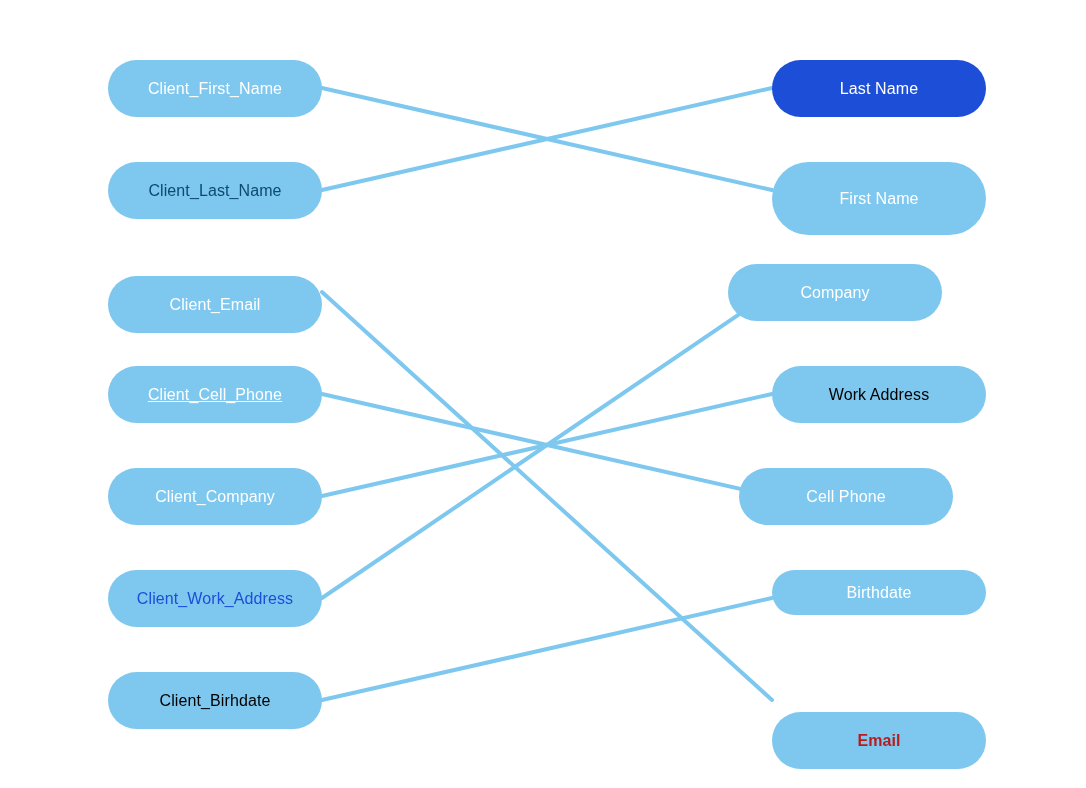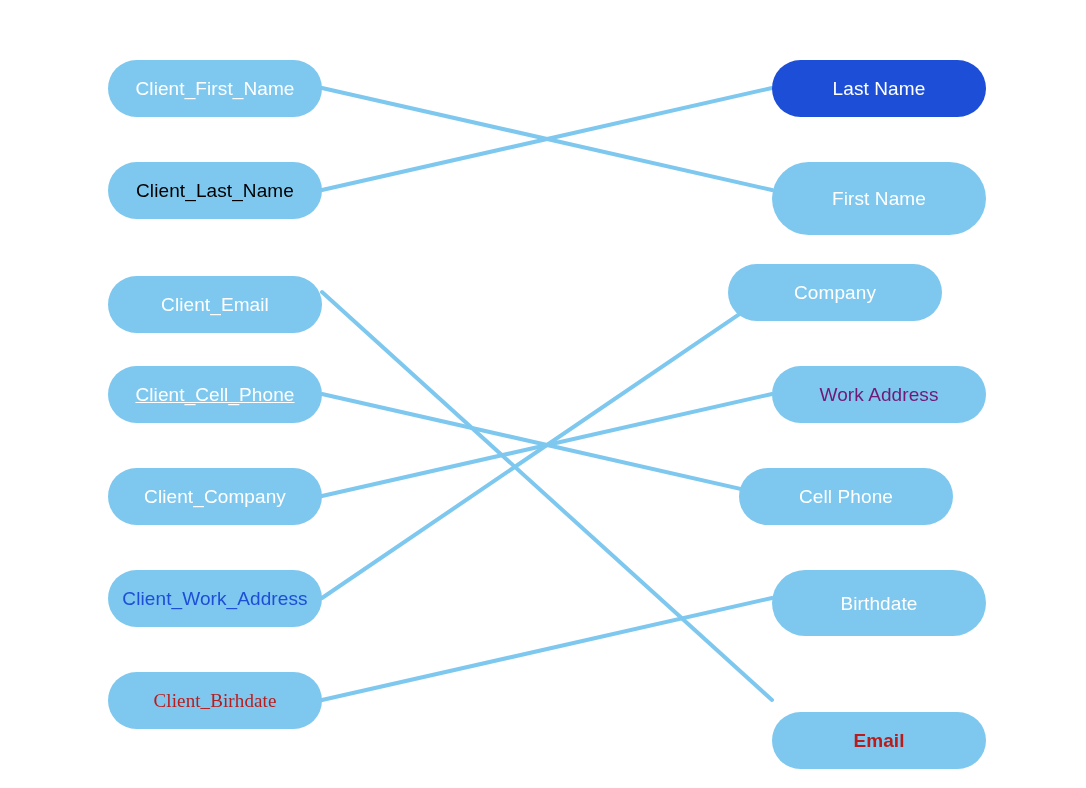--- a/index.html
+++ b/index.html
@@ -27,21 +27,21 @@
     pointer-events: none;
   }
   .node {
     position: absolute;
     box-sizing: border-box;
     display: flex;
     align-items: center;
     justify-content: center;
     border-radius: 999px;
     color: #ffffff;
-    font-size: 19px;
+    font-size: 16px;
     font-weight: 400;
     letter-spacing: 0.1px;
     white-space: nowrap;
     text-align: center;
     user-select: none;
   }
   .node-label {
     display: block;
     line-height: 1;
   }
@@ -58,54 +58,54 @@
       <line x1="322" y1="394" x2="772" y2="496" stroke="#7ec8ef" stroke-width="4" stroke-linecap="round"></line>
       <line x1="322" y1="496" x2="772" y2="394" stroke="#7ec8ef" stroke-width="4" stroke-linecap="round"></line>
       <line x1="322" y1="598" x2="772" y2="292" stroke="#7ec8ef" stroke-width="4" stroke-linecap="round"></line>
       <line x1="322" y1="700" x2="772" y2="598" stroke="#7ec8ef" stroke-width="4" stroke-linecap="round"></line>
     </svg>
 
   <div id="node-layer">
       <div class="node" style="left: 108px; top: 60px; width: 214px; height: 57px; background: rgb(126, 200, 239); color: rgb(255, 255, 255);">
         <span class="node-label">Client_First_Name</span>
       </div>
-      <div class="node" style="left: 108px; top: 162px; width: 214px; height: 57px; background: rgb(126, 200, 239); color: #000000;">
+      <div class="node" style="left: 108px; top: 162px; width: 214px; height: 57px; background: rgb(126, 200, 239); color: #0c4a6e;">
         <span class="node-label">Client_Last_Name</span>
       </div>
       <div class="node" style="left: 108px; top: 264px; width: 214px; height: 57px; background: rgb(126, 200, 239); color: rgb(255, 255, 255); margin-top: 12px;">
         <span class="node-label">Client_Email</span>
       </div>
       <div class="node" style="left: 108px; top: 366px; width: 214px; height: 57px; background: rgb(126, 200, 239); color: rgb(255, 255, 255); text-decoration: underline;">
         <span class="node-label">Client_Cell_Phone</span>
       </div>
       <div class="node" style="left: 108px; top: 468px; width: 214px; height: 57px; background: rgb(126, 200, 239); color: rgb(255, 255, 255);">
         <span class="node-label">Client_Company</span>
       </div>
       <div class="node" style="left: 108px; top: 570px; width: 214px; height: 57px; background: rgb(126, 200, 239); color: #1d4ed8;">
         <span class="node-label">Client_Work_Address</span>
       </div>
-      <div class="node" style="left: 108px; top: 672px; width: 214px; height: 57px; background: rgb(126, 200, 239); color: #b91c1c; font-family: Liberation Serif, serif;">
+      <div class="node" style="left: 108px; top: 672px; width: 214px; height: 57px; background: rgb(126, 200, 239); color: #000000;">
         <span class="node-label">Client_Birhdate</span>
       </div>
       <div class="node" style="left: 772px; top: 60px; width: 214px; height: 57px; background: #1d4ed8; color: rgb(255, 255, 255);">
         <span class="node-label">Last Name</span>
       </div>
       <div class="node" style="left: 772px; top: 162px; width: 214px; height: 73px; background: rgb(126, 200, 239); color: rgb(255, 255, 255);">
         <span class="node-label">First Name</span>
       </div>
       <div class="node" style="left: 728px; top: 264px; width: 214px; height: 57px; background: rgb(126, 200, 239); color: rgb(255, 255, 255);">
         <span class="node-label">Company</span>
       </div>
-      <div class="node" style="left: 772px; top: 366px; width: 214px; height: 57px; background: rgb(126, 200, 239); color: #701a75; text-align: center;">
+      <div class="node" style="left: 772px; top: 366px; width: 214px; height: 57px; background: rgb(126, 200, 239); color: #000000; text-align: center;">
         <span class="node-label">Work Address</span>
       </div>
       <div class="node" style="left: 739px; top: 468px; width: 214px; height: 57px; background: rgb(126, 200, 239); color: rgb(255, 255, 255);">
         <span class="node-label">Cell Phone</span>
       </div>
-      <div class="node" style="left: 772px; top: 570px; width: 214px; height: 66px; background: rgb(126, 200, 239); color: rgb(255, 255, 255);">
+      <div class="node" style="left: 772px; top: 570px; width: 214px; height: 45px; background: rgb(126, 200, 239); color: rgb(255, 255, 255);">
         <span class="node-label">Birthdate</span>
       </div>
       <div class="node" style="left: 772px; top: 712px; width: 214px; height: 57px; background: rgb(126, 200, 239); color: #b91c1c; font-weight: bold;">
         <span class="node-label">Email</span>
       </div>
     </div>
 
 </div>
 
 </body></html>

